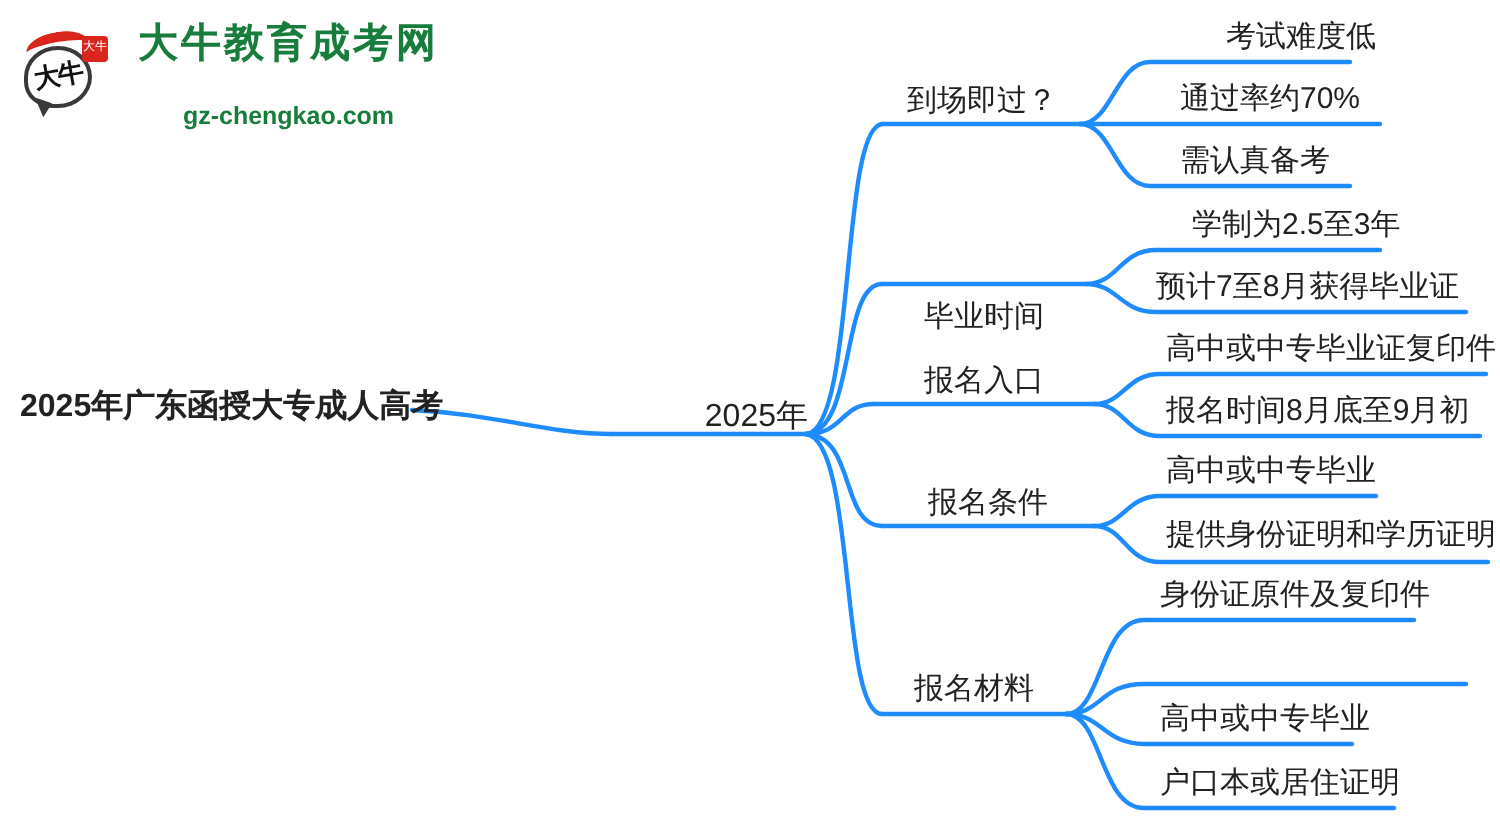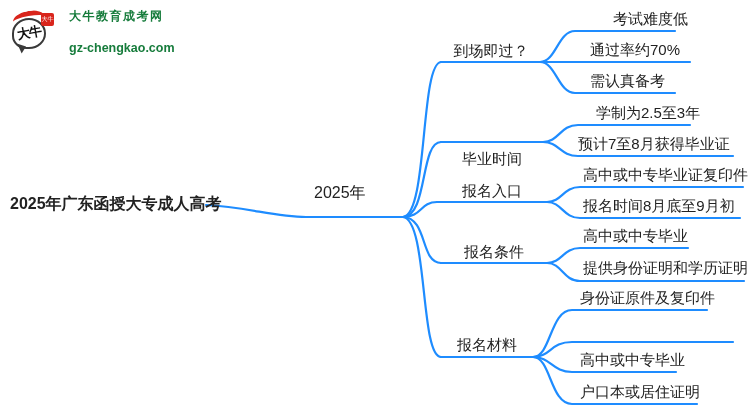--- a/index.html
+++ b/index.html
@@ -9,21 +9,21 @@
     --text-dark:#222222;
   }
   *{margin:0;padding:0;box-sizing:border-box;}
   html,body{width:750px;height:410px;background:#ffffff;overflow:hidden;
     font-family:"Liberation Sans","DejaVu Sans",sans-serif;}
   .stage{position:relative;width:750px;height:410px;background:#fff;}
   svg.wires{position:absolute;left:0;top:0;width:750px;height:410px;}
   svg.wires path{fill:none;stroke:var(--line-blue);stroke-width:2.2;stroke-linecap:round;}
   .label{position:absolute;color:var(--text-dark);font-size:15px;line-height:18px;white-space:nowrap;}
   .root-label{left:10px;top:195px;font-size:16px;font-weight:bold;text-align:center;}
-  .center-label{left:314px;top:184px;width:90px;text-align:left;font-size:16px;}
+  .center-label{left:314px;top:200px;width:90px;text-align:right;font-size:16px;}
   .branch-label{text-align:center;}
   .b1{left:441px;top:42px;width:100px;}
   .b2{left:441px;top:122px;width:102px;margin-top:28px;}
   .b3{left:437px;top:182px;width:110px;}
   .b4{left:441px;top:243px;width:106px;}
   .b5{left:441px;top:336px;width:92px;}
   .l1a{left:590px;top:10px;margin-left:23px;}  .l1b{left:590px;top:41px;}  .l1c{left:590px;top:72px;}
   .l2a{left:596px;top:104px;text-align:center;} .l2b{left:578px;top:135px;}
   .l3a{left:583px;top:166px;} .l3b{left:583px;top:197px;}
   .l4a{left:583px;top:227px;} .l4b{left:583px;top:259px;}
@@ -38,22 +38,22 @@
   .bubble-tail{position:absolute;left:6px;top:36px;width:0;height:0;
     border-left:7px solid transparent;border-right:2px solid transparent;
     border-top:8px solid #3a3a3a;transform:rotate(18deg);}
   .mark-text{font-weight:bold;font-size:13px;color:#111;transform:rotate(-10deg);letter-spacing:-1px;}
   .red-arc{position:absolute;left:3px;top:2px;width:32px;height:16px;
     border-top:5px solid var(--logo-red);border-radius:50%;transform:rotate(-10deg);}
   .seal{position:absolute;right:8px;top:4px;width:13px;height:13px;background:var(--logo-red);
     border-radius:2px;color:#fff;font-size:6px;line-height:6px;text-align:center;
     display:flex;align-items:center;justify-content:center;overflow:hidden;}
   .logo-text{margin-left:7px;}
-  .site-name{color:var(--logo-green);font-size:12px;font-weight:bold;letter-spacing:1.5px;}
-  .site-domain{color:var(--logo-green);font-size:12.5px;font-weight:bold;margin-top:16px;}
+  .site-name{color:var(--logo-green);font-size:20px;font-weight:bold;letter-spacing:1.5px;}
+  .site-domain{color:var(--logo-green);font-size:12.5px;font-weight:bold;margin-top:16px;text-align:center;}
 </style>
 </head>
 <body>
 
 <div class="stage">
 
   <svg class="wires" viewBox="0 0 750 410" aria-hidden="true">
     <path d="M 206,205 C 248,207 274,217 306,217"></path>
     <path d="M 306,217 L 403,217"></path>
 

